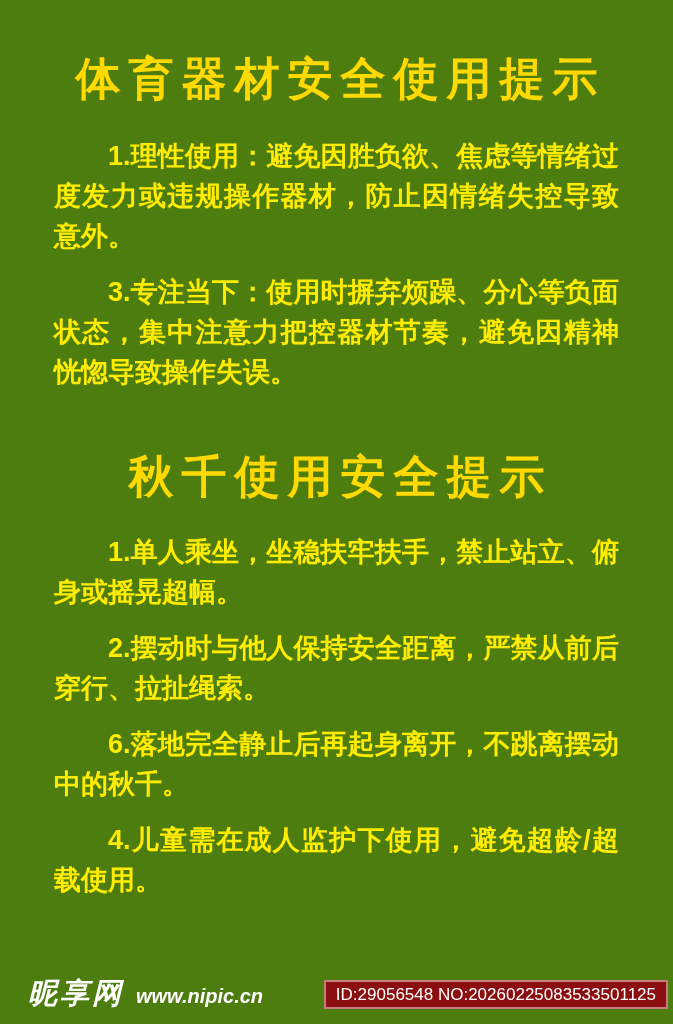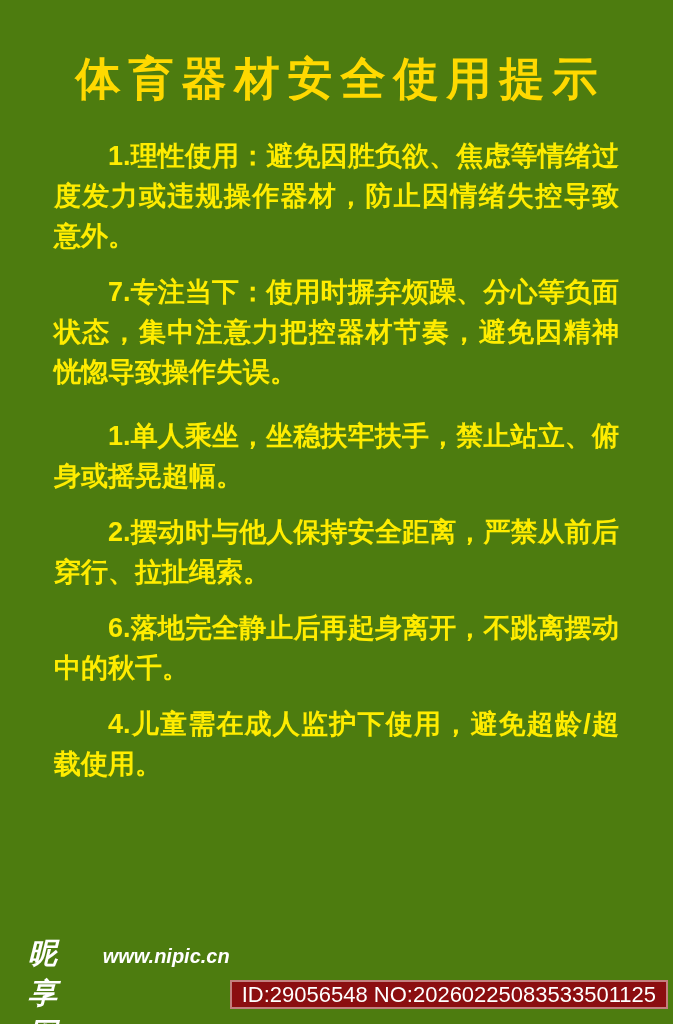--- a/index.html
+++ b/index.html
@@ -59,38 +59,39 @@
   }
   .brand-url {
     font-size: 20px;
     font-weight: bold;
     font-style: italic;
   }
   .id-badge {
     background: #8b0e10;
     border: 2px solid #c37f7e;
     color: #ffffff;
-    font-size: 22px;
+    font-size: 17px;
     line-height: 21px;
     padding: 2px 10px;
     white-space: nowrap;
   }
 </style>
 </head>
 <body>
 
 <div class="poster">
 
   <h1 class="section-title title-1">体育器材安全使用提示</h1>
 
   <div class="tips">
     <p class="tip-item">1.理性使用：避免因胜负欲、焦虑等情绪过度发力或违规操作器材，防止因情绪失控导致意外。</p>
-    <p class="tip-item">7.专注当下：使用时摒弃烦躁、分心等负面状态，集中注意力把控器材节奏，避免因精神恍惚导致操作失误。</p>
+    <p class="tip-item">3.专注当下：使用时摒弃烦躁、分心等负面状态，集中注意力把控器材节奏，避免因精神恍惚导致操作失误。</p>
   </div>
 
+  <h1 class="section-title title-2">秋千使用安全提示</h1>
 
   <div class="tips tips-2">
     <p class="tip-item">1.单人乘坐，坐稳扶牢扶手，禁止站立、俯身或摇晃超幅。</p>
     <p class="tip-item">2.摆动时与他人保持安全距离，严禁从前后穿行、拉扯绳索。</p>
     <p class="tip-item">6.落地完全静止后再起身离开，不跳离摆动中的秋千。</p>
     <p class="tip-item">4.儿童需在成人监护下使用，避免超龄/超载使用。</p>
   </div>
 
   <div class="footer">
     <div class="brand">

